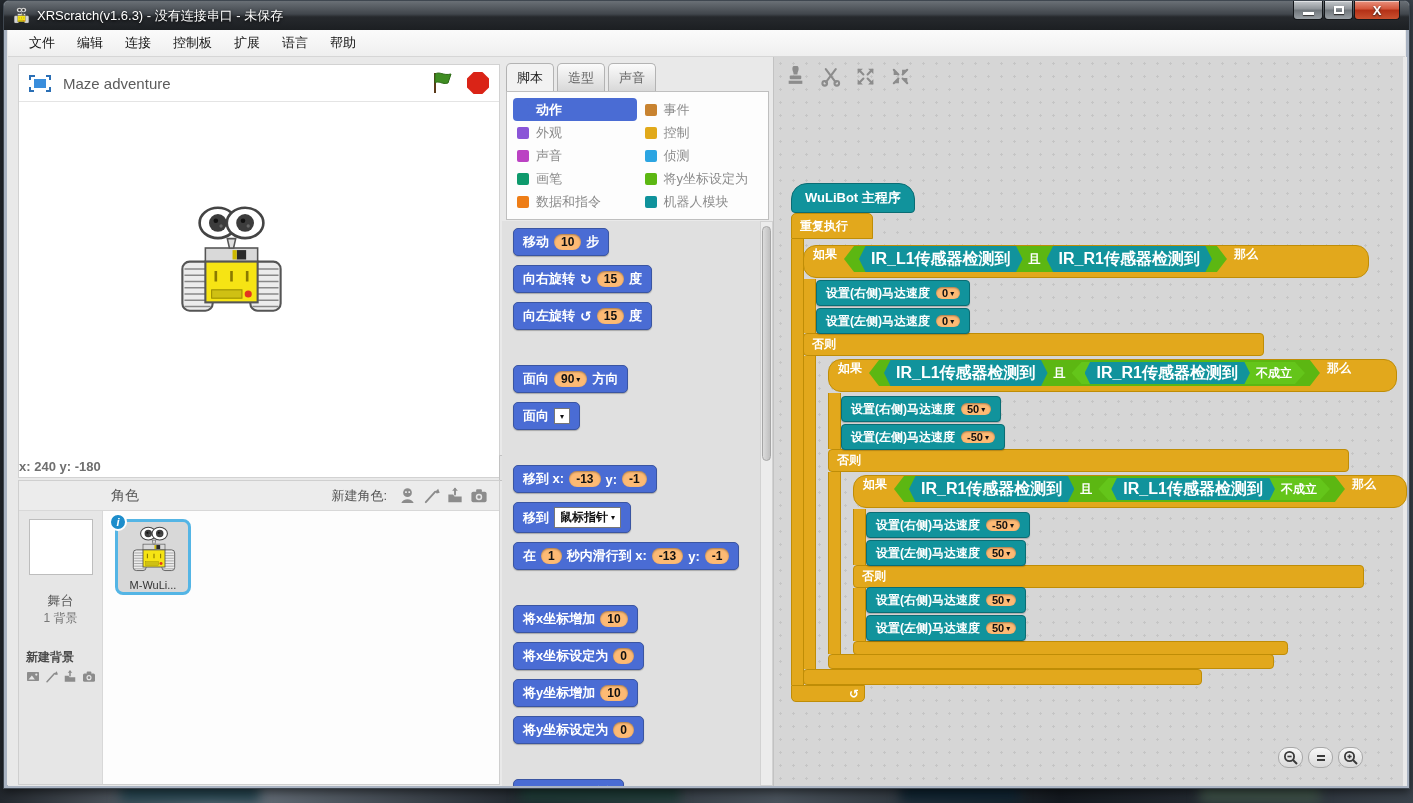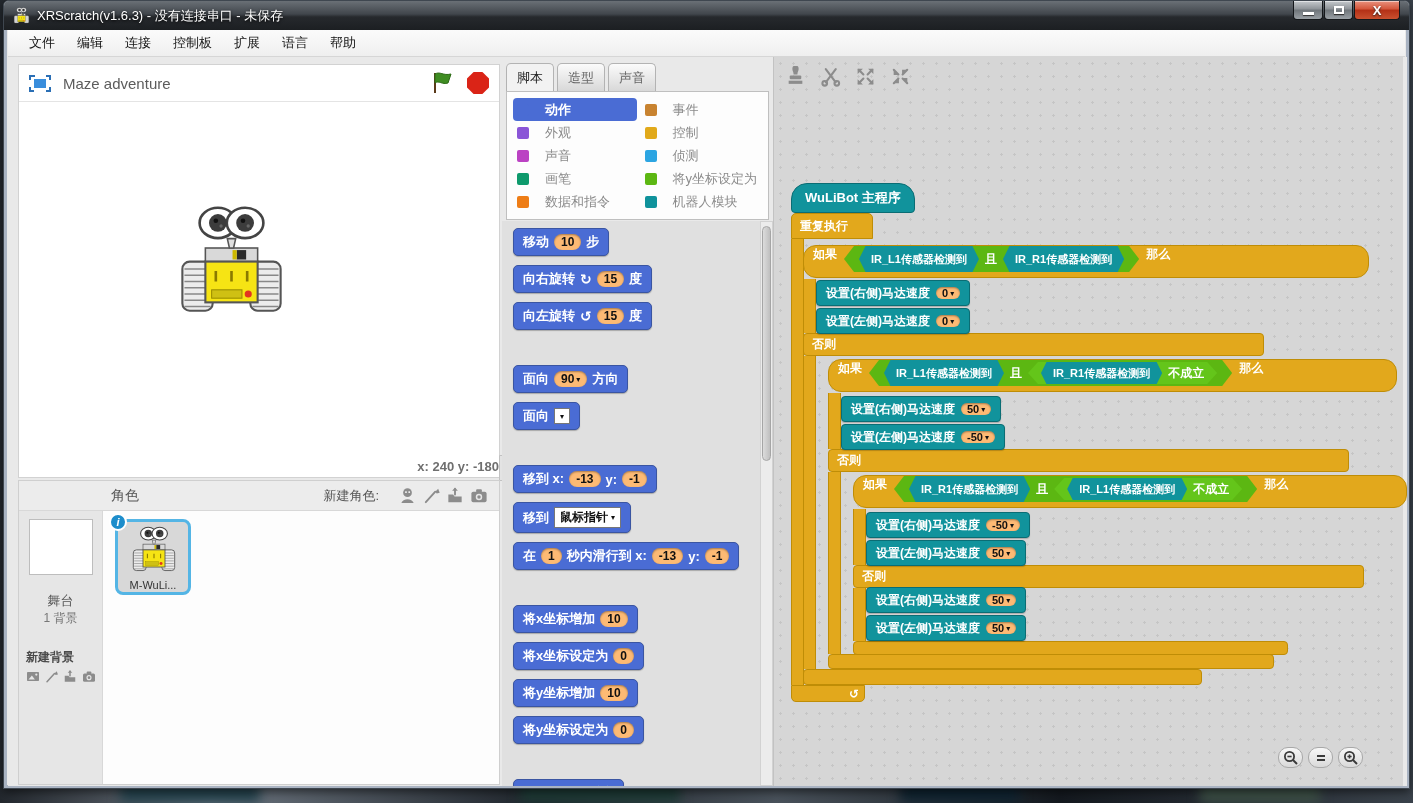--- a/index.html
+++ b/index.html
@@ -28,29 +28,29 @@
     display:flex;align-items:center;padding-left:10px}
   .menu-item{font-size:13px;color:#151515;padding:4px 11px;cursor:default}
   .content{position:absolute;left:4px;top:56px;width:1399px;height:729px;background:#e9e9e9;overflow:hidden}
   
   .stage-pane{position:absolute;left:10px;top:7px;width:482px;height:414px;background:#fff;border:1px solid #d2d2d2}
   .stage-header{height:37px;display:flex;align-items:center;gap:12px;padding:0 10px;border-bottom:1px solid #e4e4e4}
   .stage-title{flex:1;font-size:15px;color:#5c5c5c}
   .stop-btn{width:22px;height:22px;background:#da2417;clip-path:polygon(30% 0,70% 0,100% 30%,100% 70%,70% 100%,30% 100%,0 70%,0 30%)}
   .stage-canvas{position:relative;height:357px;background:#fff}
   .robot-lg{position:absolute;left:160px;top:100px;width:105px;height:115px}
-  .stage-footer{position:relative;height:17px;text-align:right;font-size:13px;color:#6f6f6f;font-weight:bold}
+  .stage-footer{position:relative;height:17px;font-size:13px;color:#6f6f6f;font-weight:bold}
   .collapse-btn{position:absolute;right:-13px;top:-4px;width:13px;height:26px;background:#e3e3e3;border:1px solid #c2c2c2;
     border-radius:0 4px 4px 0;color:#8a8a8a;font-size:10px;display:flex;align-items:center;justify-content:center;cursor:pointer}
   
   .sprites-pane{position:absolute;left:10px;top:423px;width:482px;height:305px;background:#fbfbfb;border:1px solid #cfcfcf}
   .sp-header{height:30px;background:#ececec;border-bottom:1px solid #d8d8d8;display:flex;align-items:center;
     padding-left:92px;padding-right:8px;font-size:14px;color:#555}
   .sp-header .spacer{flex:1}
-  .newsprite-label{font-size:13px;color:#555;margin-right:16px}
+  .newsprite-label{font-size:13px;color:#555;margin-right:8px}
   .icon-btn{width:24px;height:22px;display:flex;align-items:center;justify-content:center;cursor:pointer}
   .sp-left{position:absolute;left:0;top:30px;bottom:0;width:84px;background:#e6e6e6;border-right:1px solid #d8d8d8;
     display:flex;flex-direction:column;align-items:center;font-size:12px;color:#555}
   .stage-thumb{width:64px;height:56px;background:#fff;border:1px solid #bdbdbd;margin-top:8px;cursor:pointer}
   .sp-left .lbl1{margin-top:17px;font-size:13px}
   .sp-left .lbl2{font-size:12px;color:#777}
   .newbackdrop{margin-top:22px;align-self:flex-start;padding-left:7px;font-size:12px;color:#4a4a4a;font-weight:bold}
   .nb-icons{align-self:flex-start;display:flex;gap:3px;padding-left:6px;margin-top:3px}
   .sp-list{position:absolute;left:84px;top:30px;right:0;bottom:0;background:#fdfdfd}
   .sprite-card{position:absolute;left:12px;top:8px;width:76px;height:76px;border:3px solid #54b5e5;border-radius:8px;
@@ -59,21 +59,21 @@
   .sprite-name{position:absolute;left:0;right:0;bottom:1px;text-align:center;font-size:11px;color:#333}
   .info-badge{position:absolute;left:-9px;top:-9px;width:18px;height:18px;border-radius:50%;background:#1d8dcb;border:2px solid #fff;
     color:#fff;font-size:11px;font-weight:bold;font-style:italic;display:flex;align-items:center;justify-content:center}
   
   .tabs{position:absolute;left:498px;top:6px;display:flex;gap:3px}
   .tab{width:48px;height:28px;line-height:27px;text-align:center;font-size:13px;color:#666;cursor:pointer;
     border:1px solid #b3b3b3;border-bottom:none;border-radius:5px 5px 0 0;background:linear-gradient(#fbfbfb,#d8d8d8)}
   .tab.active{background:#f2f2f2;color:#222}
   .cats{position:absolute;left:498px;top:34px;width:263px;height:129px;background:#fdfdfd;border:1px solid #bfbfbf;
     display:grid;grid-template-columns:1fr 1fr;grid-auto-flow:column;grid-template-rows:repeat(5,1fr);padding:6px 4px 6px 6px;column-gap:4px}
-  .cat{display:flex;align-items:center;gap:16px;font-size:13px;color:#8b8b8b;padding:0 4px;cursor:pointer;border-radius:4px}
+  .cat{display:flex;align-items:center;gap:7px;font-size:13px;color:#8b8b8b;padding:0 4px;cursor:pointer;border-radius:4px}
   .cat .sw{width:12px;height:12px;border-radius:2px;flex:none}
   .cat.selected{background:#4a6cd4;color:#fff;font-weight:bold}
   
   .palette{position:absolute;left:494px;top:164px;width:258px;height:565px;background:#e0e0e0;padding:7px 0 0 11px;overflow:hidden}
   .pblock{display:inline-flex;align-items:center;gap:5px;background:#4a6cd4;border:1px solid #3a55a2;border-radius:5px;
     color:#fff;font-size:13px;font-weight:bold;padding:4px 9px;margin-bottom:9px;cursor:grab;clear:both;float:left;
     box-shadow:0 1px 1px rgba(0,0,0,.25)}
   .pblock.gap{margin-top:26px}
   .oval{display:inline-flex;align-items:center;gap:2px;background:#fdba74;color:#111;border-radius:11px;
     font-size:12px;font-weight:bold;padding:1px 7px;box-shadow:inset 0 1px 2px rgba(0,0,0,.35)}
@@ -95,21 +95,21 @@
   .blk{position:absolute;color:#fff;font-weight:bold;font-size:12px}
   .gold{background:#e2a81c;border:1px solid #bf8d06}
   .hat{background:#11939c;border:1px solid #0a6d74;border-radius:16px 16px 4px 4px;height:30px;display:flex;align-items:center;
     padding:0 13px;font-size:13px;cursor:grab}
   .bar{border-radius:4px;display:flex;align-items:center;padding-left:8px;cursor:grab}
   .arm{border-radius:0;border-top:none;border-bottom:none}
   .ifrow{height:33px;display:flex;gap:7px;padding:0 9px;border-radius:13px;cursor:grab}
   .hexg{display:inline-flex;align-items:center;gap:6px;background:#5cb712;height:26px;padding:0 15px;
     clip-path:polygon(10px 0,calc(100% - 10px) 0,100% 50%,calc(100% - 10px) 100%,10px 100%,0 50%)}
   .hexg .hexg{height:22px;background:#64c51a;padding:0 13px}
-  .hext{display:inline-flex;align-items:center;background:#11939c;height:20px;padding:16px 12px;font-size:11px;
+  .hext{display:inline-flex;align-items:center;background:#11939c;height:20px;padding:16px 12px;font-size:16px;
     clip-path:polygon(8px 0,calc(100% - 8px) 0,100% 50%,calc(100% - 8px) 100%,8px 100%,0 50%)}
   .motor{height:26px;background:#11939c;border:1px solid #0a6d74;border-radius:4px;display:inline-flex;align-items:center;
     gap:6px;padding:0 9px;cursor:grab;box-shadow:0 1px 1px rgba(0,0,0,.2)}
   .motor .oval{padding:0 6px;font-size:11px}
   .looparrow{margin-left:auto;margin-right:5px;font-size:12px;line-height:10px}
   .zoomctrl{position:absolute;right:40px;bottom:18px;display:flex;gap:5px}
   .zbtn{width:25px;height:21px;border-radius:10px;border:1px solid #a8a8a8;background:linear-gradient(#f7f7f7,#d9d9d9);
     display:flex;align-items:center;justify-content:center;color:#333;font-weight:bold;font-size:13px;cursor:pointer}
   svg .ln{stroke:#8c8c8c;stroke-width:2;fill:none;stroke-linecap:round}
   svg .fl{fill:#8c8c8c}

